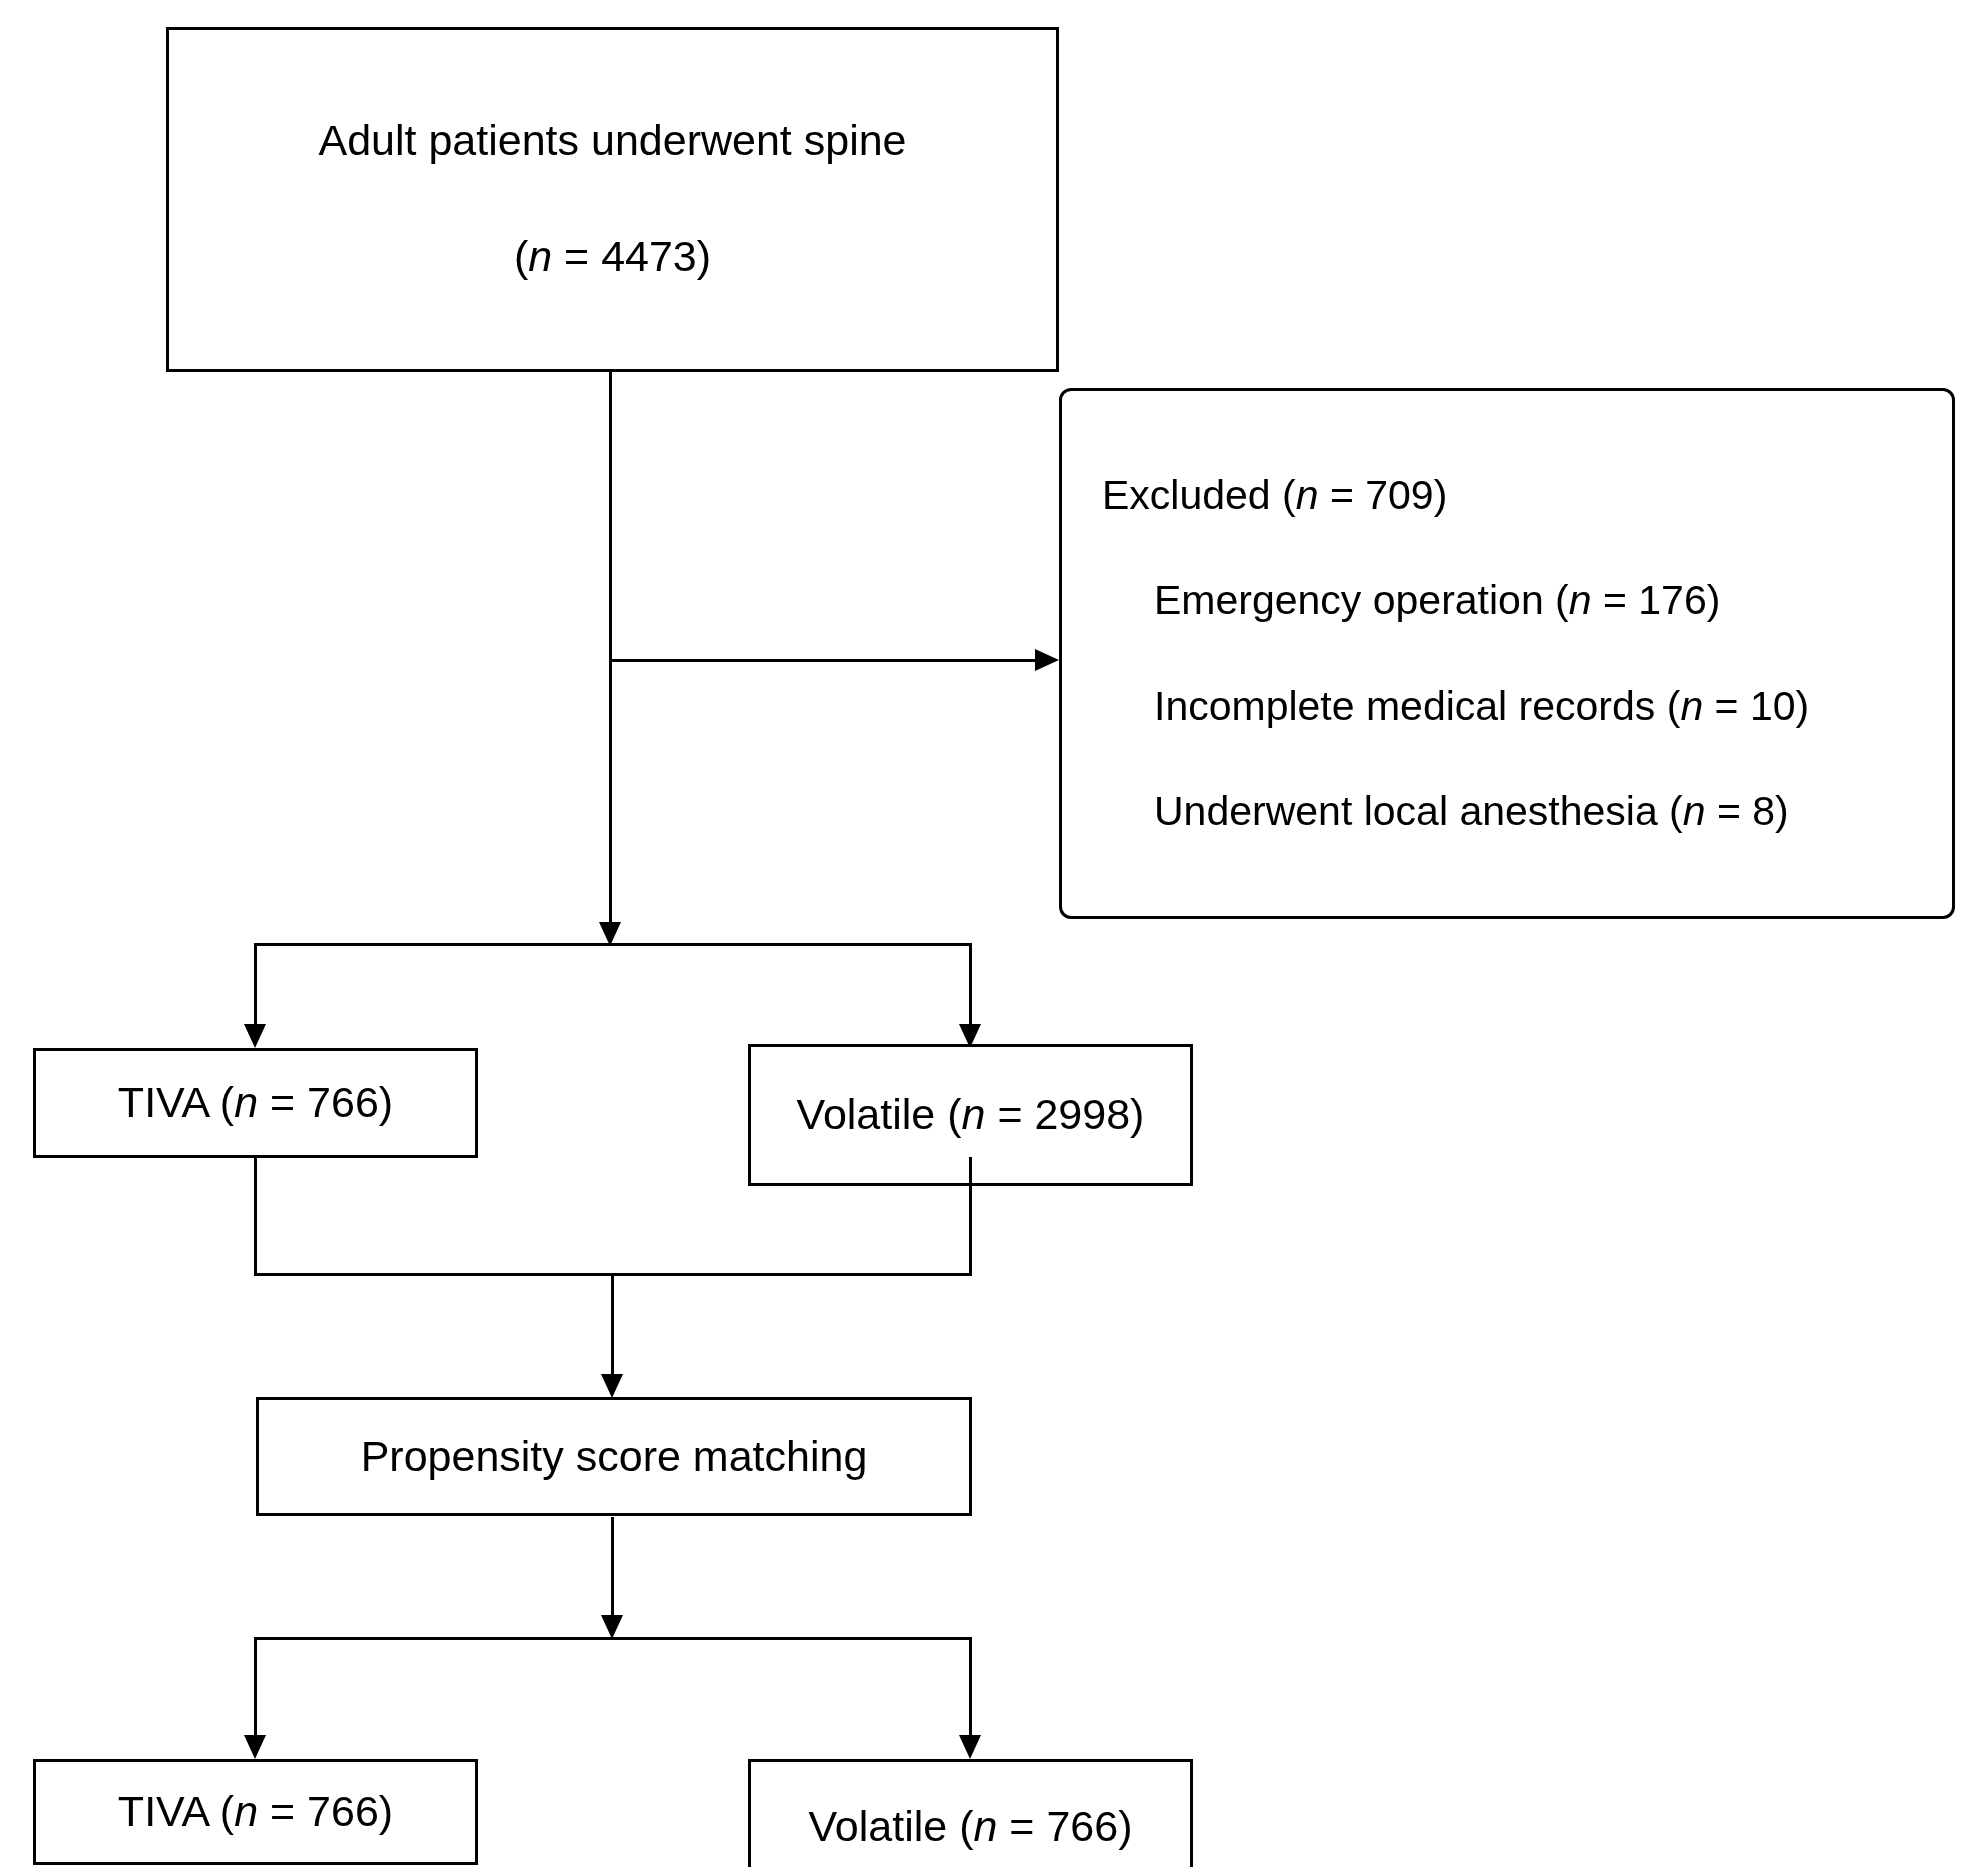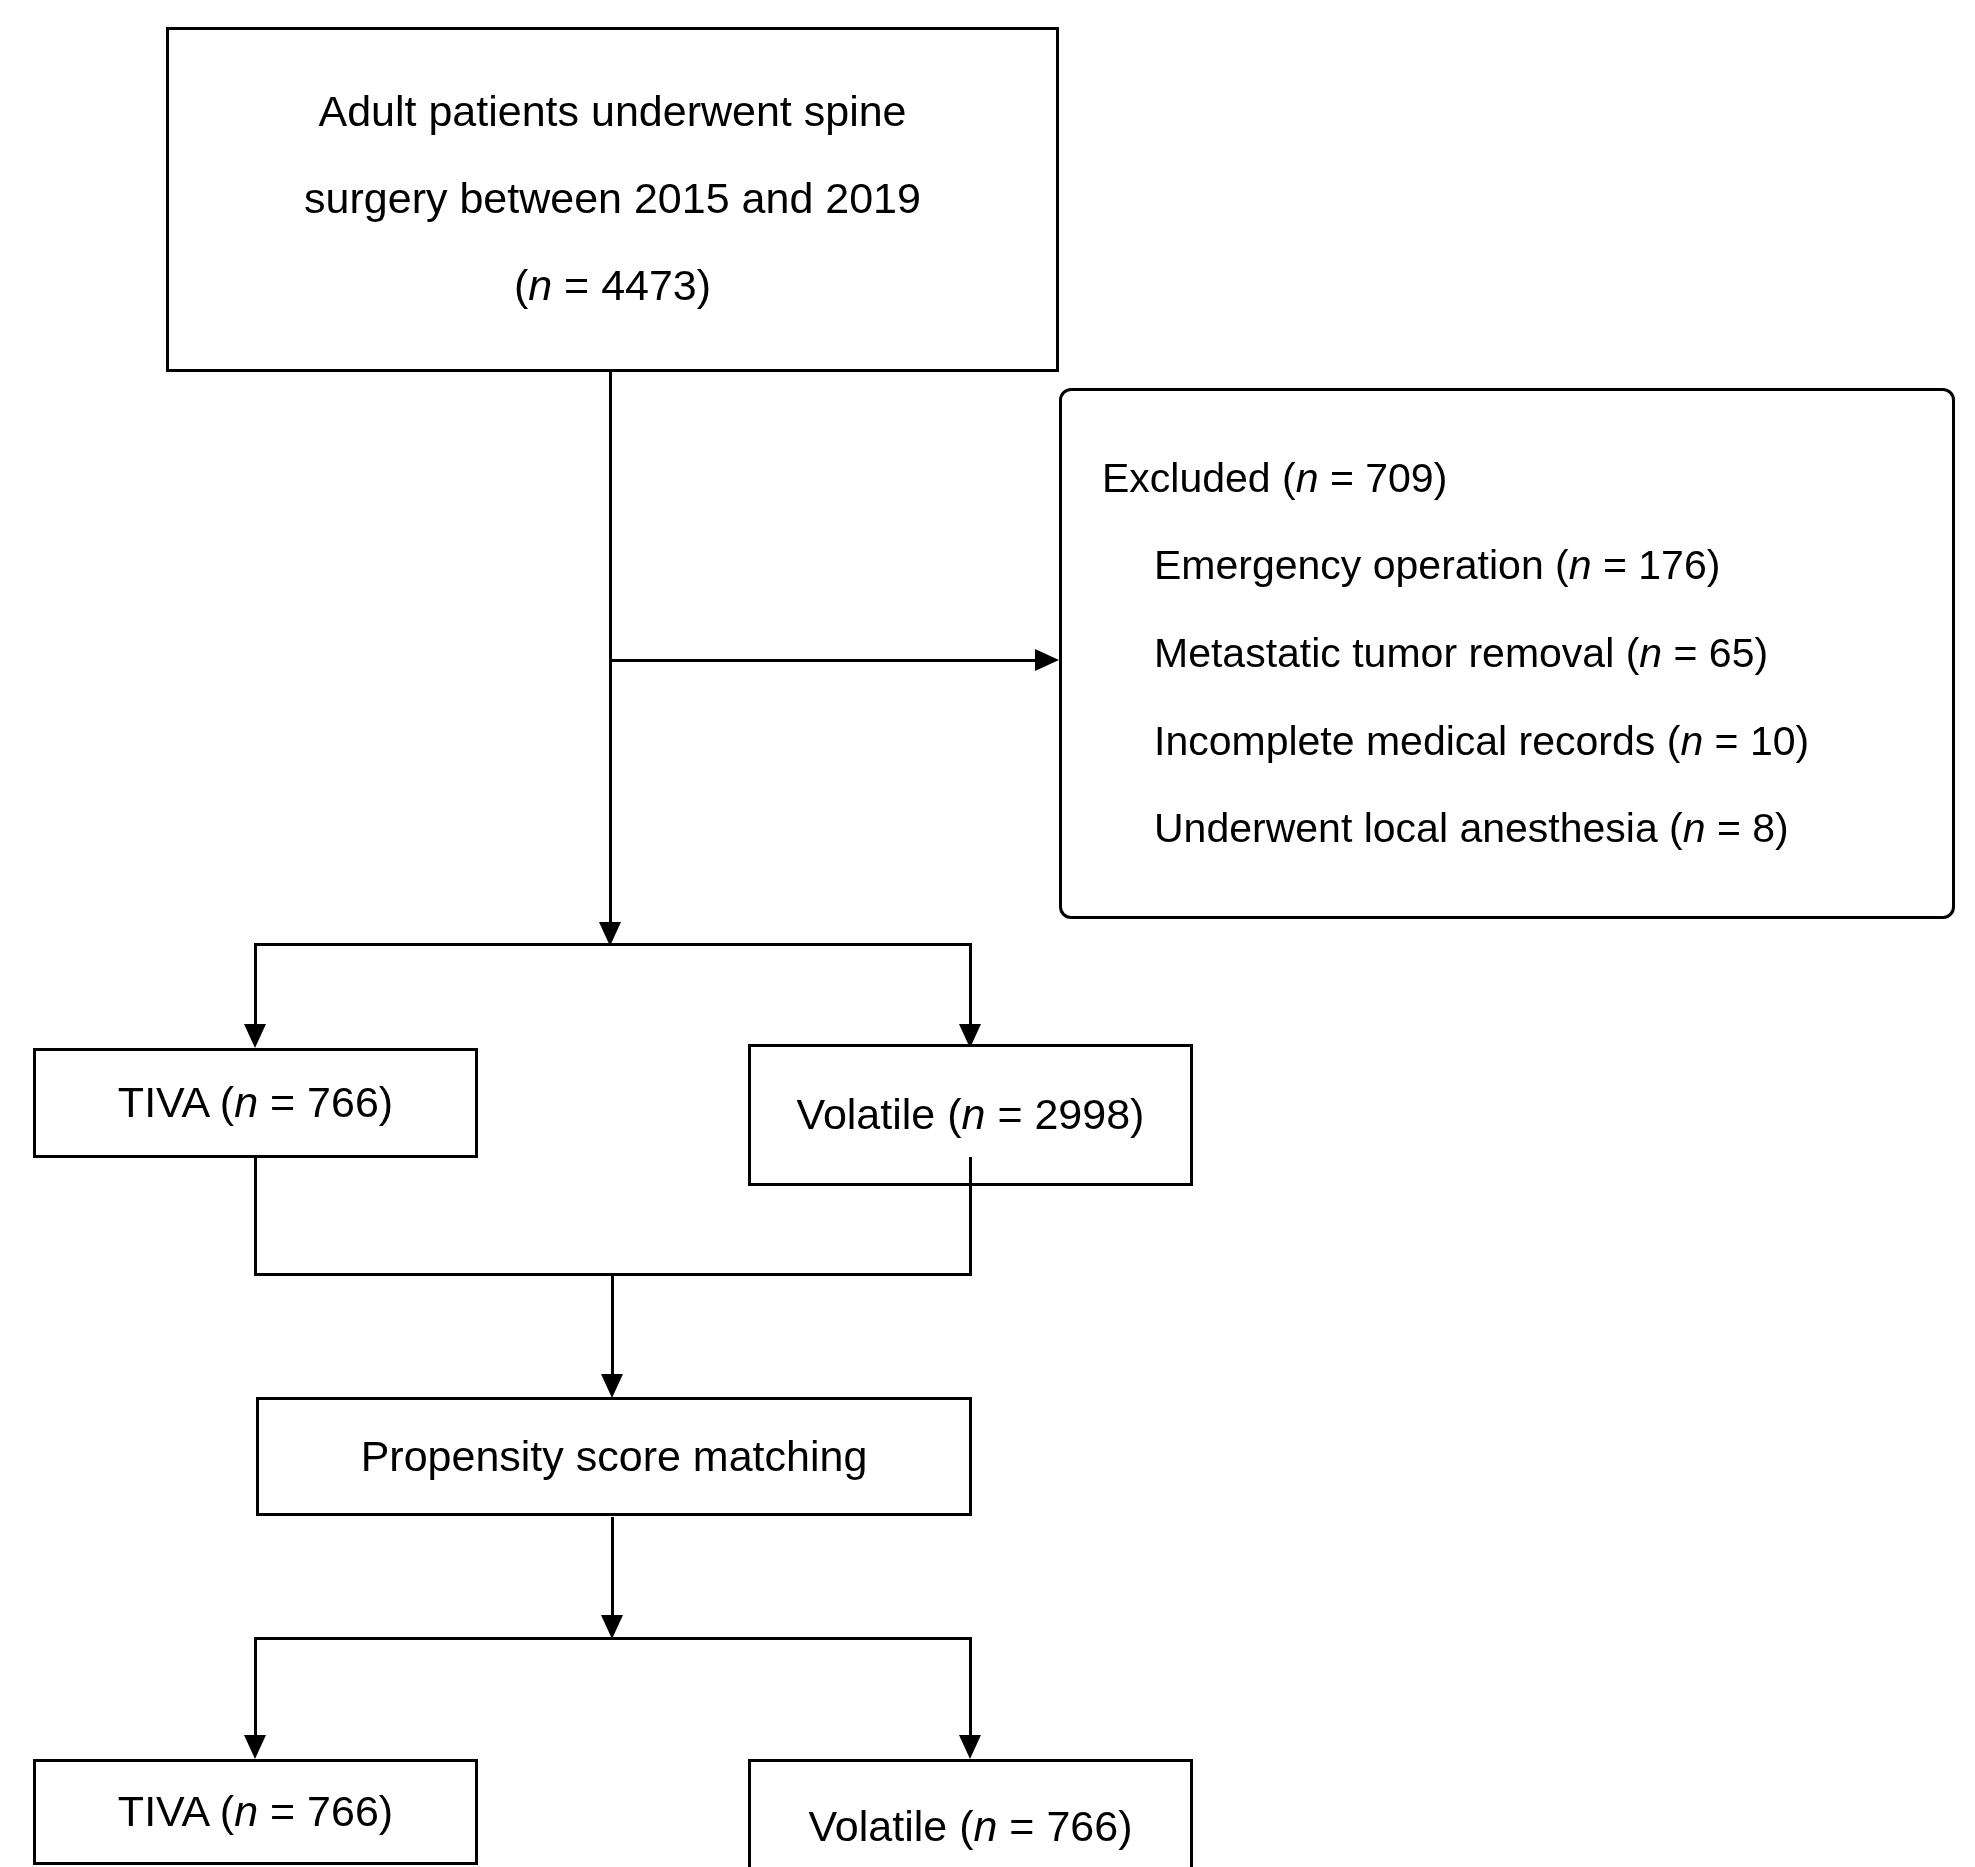--- a/index.html
+++ b/index.html
@@ -88,34 +88,32 @@
   #drop2-right    { left: 969px; top: 1637px; height: 100px; }
   #drop2-right-arrow { left: 959px; top: 1735px; }
 </style>
 </head>
 <body>
 
 <div id="canvas">
 
   <div id="enrollment-box" class="box multiline">
     <div>Adult patients underwent spine</div>
-    <div>surgery between 2015 and 2019</div>
     <div>(<i>n</i> = 4473)</div>
   </div>
 
   <div id="stem1" class="vline"></div>
   <div id="stem1-arrow" class="arrow-down"></div>
 
   <div id="excl-hline" class="hline"></div>
   <div id="excl-arrow" class="arrow-right"></div>
 
   <div id="excluded-box" class="box listbox">
     <div>Excluded (<i>n</i> = 709)</div>
     <div class="excl-item">Emergency operation (<i>n</i> = 176)</div>
-    <div class="excl-item">Metastatic tumor removal (<i>n</i> = 65)</div>
     <div class="excl-item">Incomplete medical records (<i>n</i> = 10)</div>
     <div class="excl-item">Underwent local anesthesia (<i>n</i> = 8)</div>
   </div>
 
   <div id="branch1" class="hline"></div>
   <div id="drop1-left" class="vline"></div>
   <div id="drop1-left-arrow" class="arrow-down"></div>
   <div id="drop1-right" class="vline"></div>
   <div id="drop1-right-arrow" class="arrow-down"></div>
 

